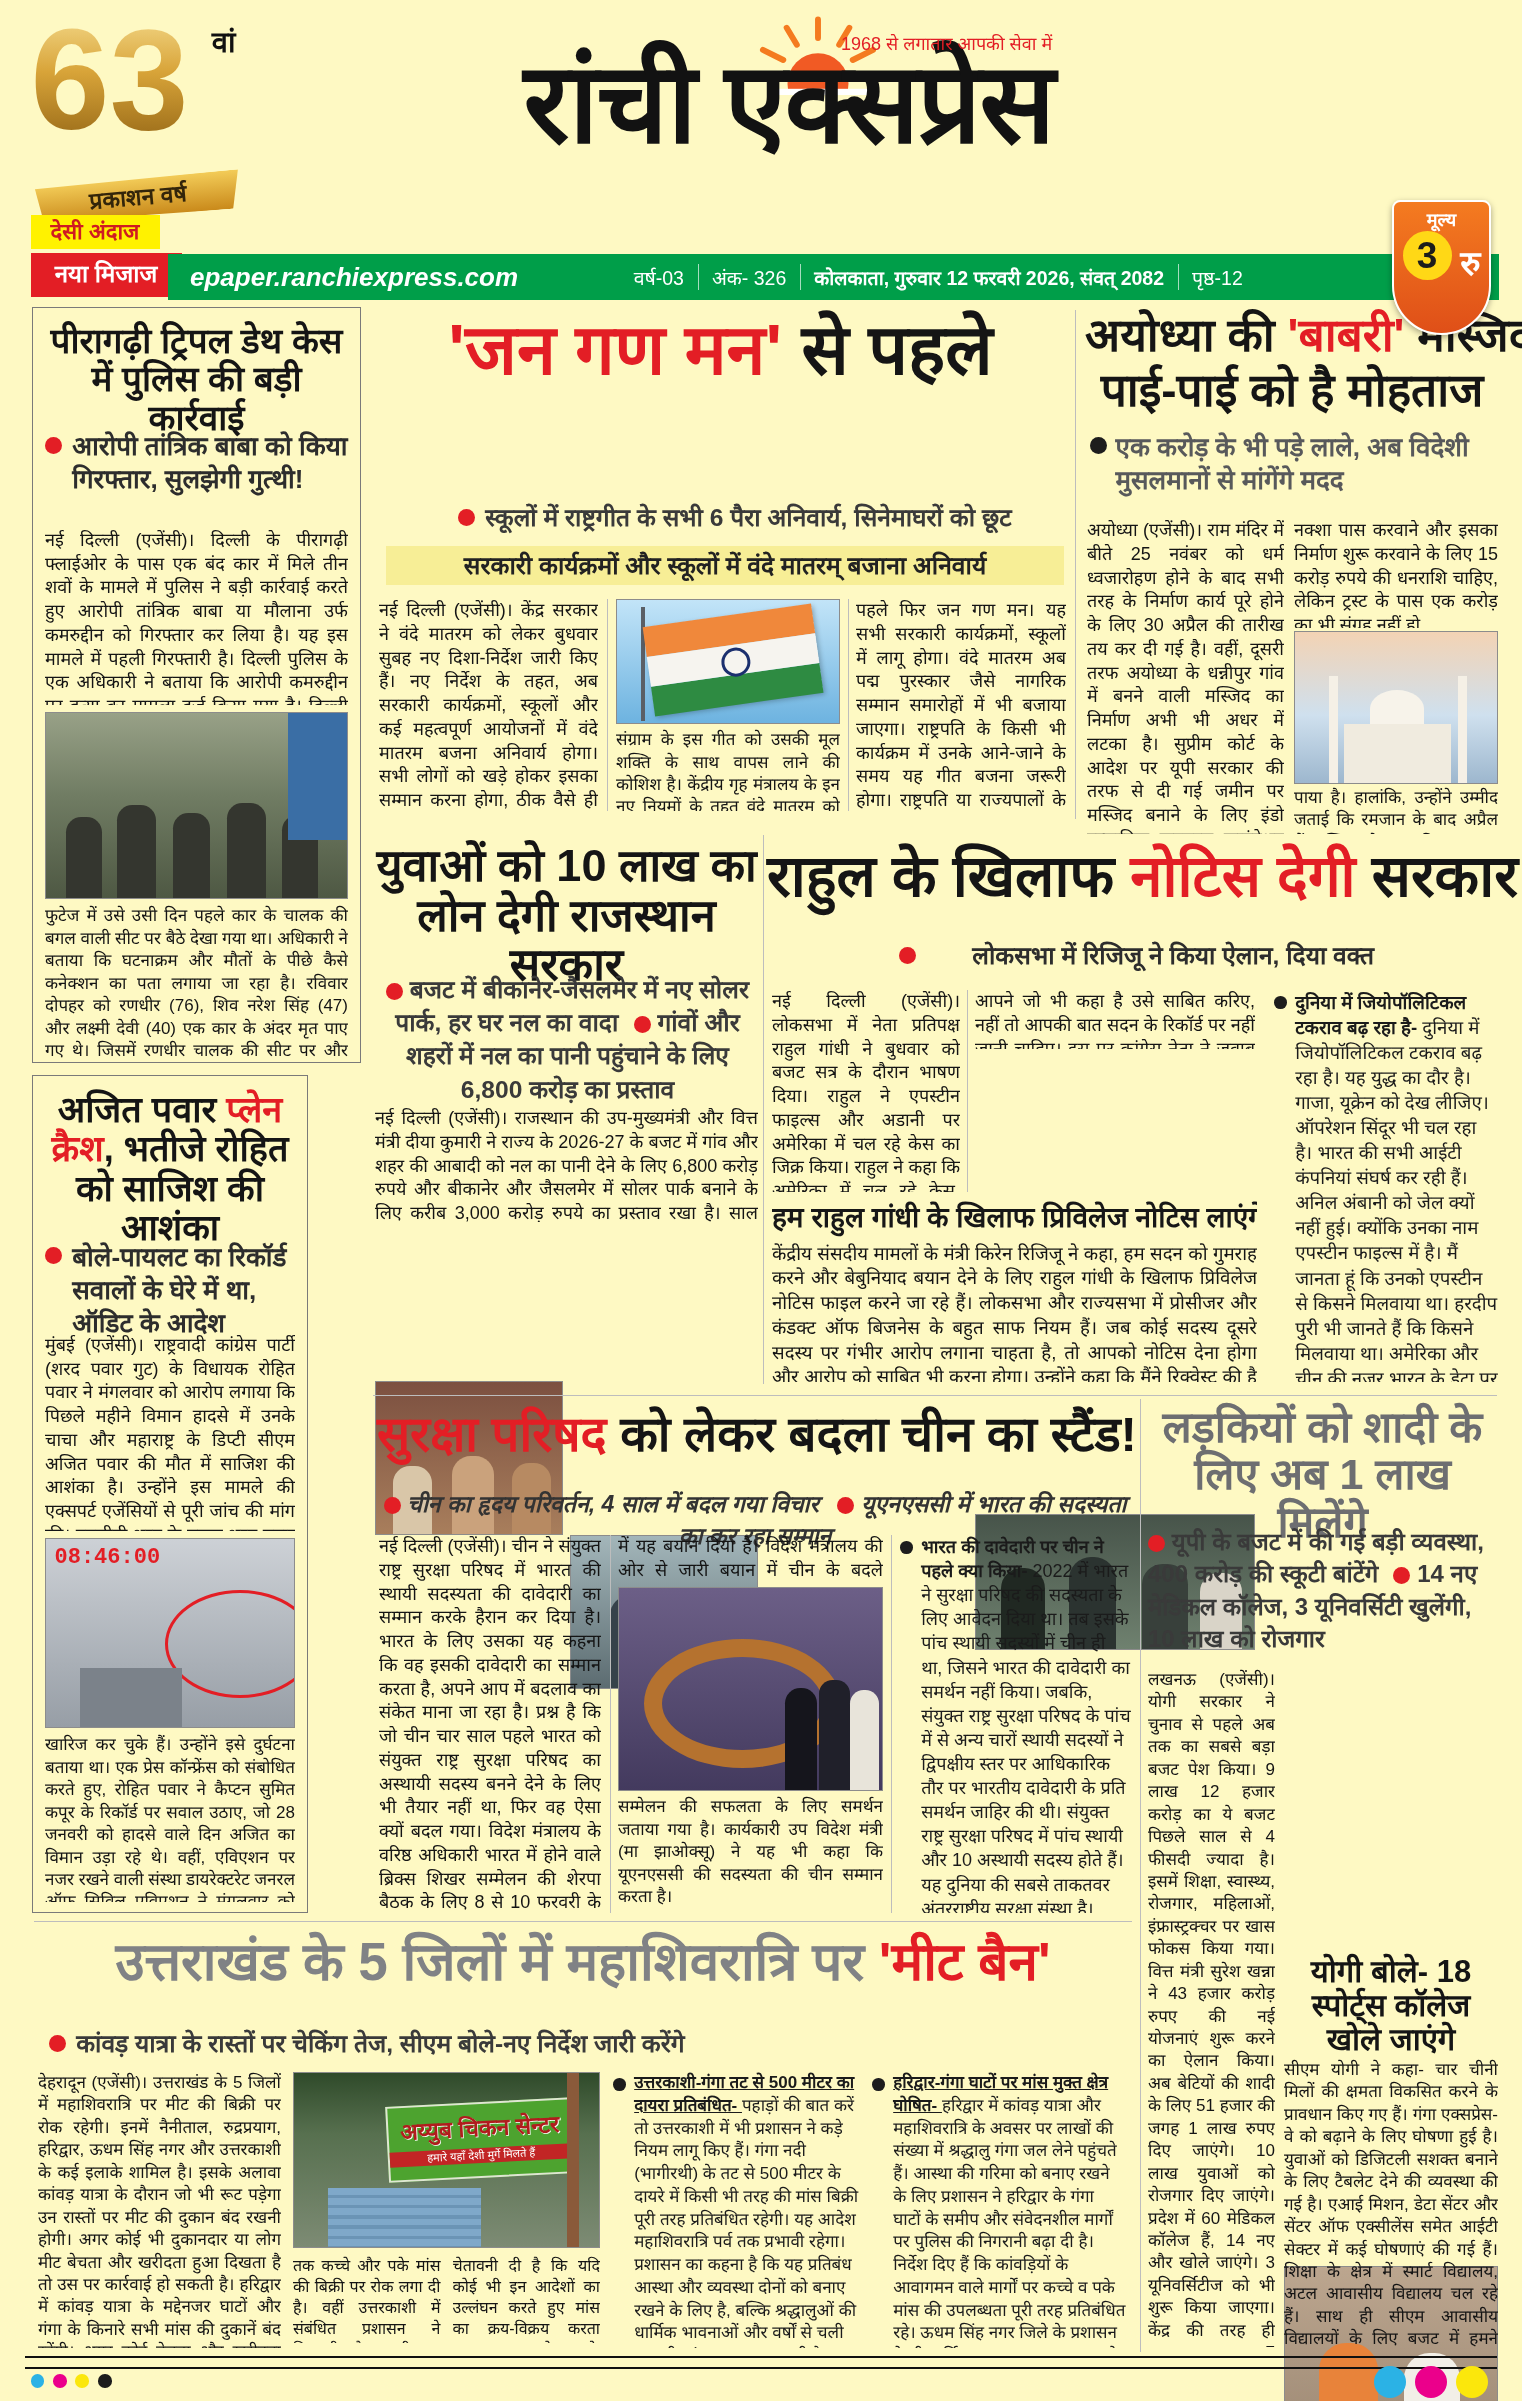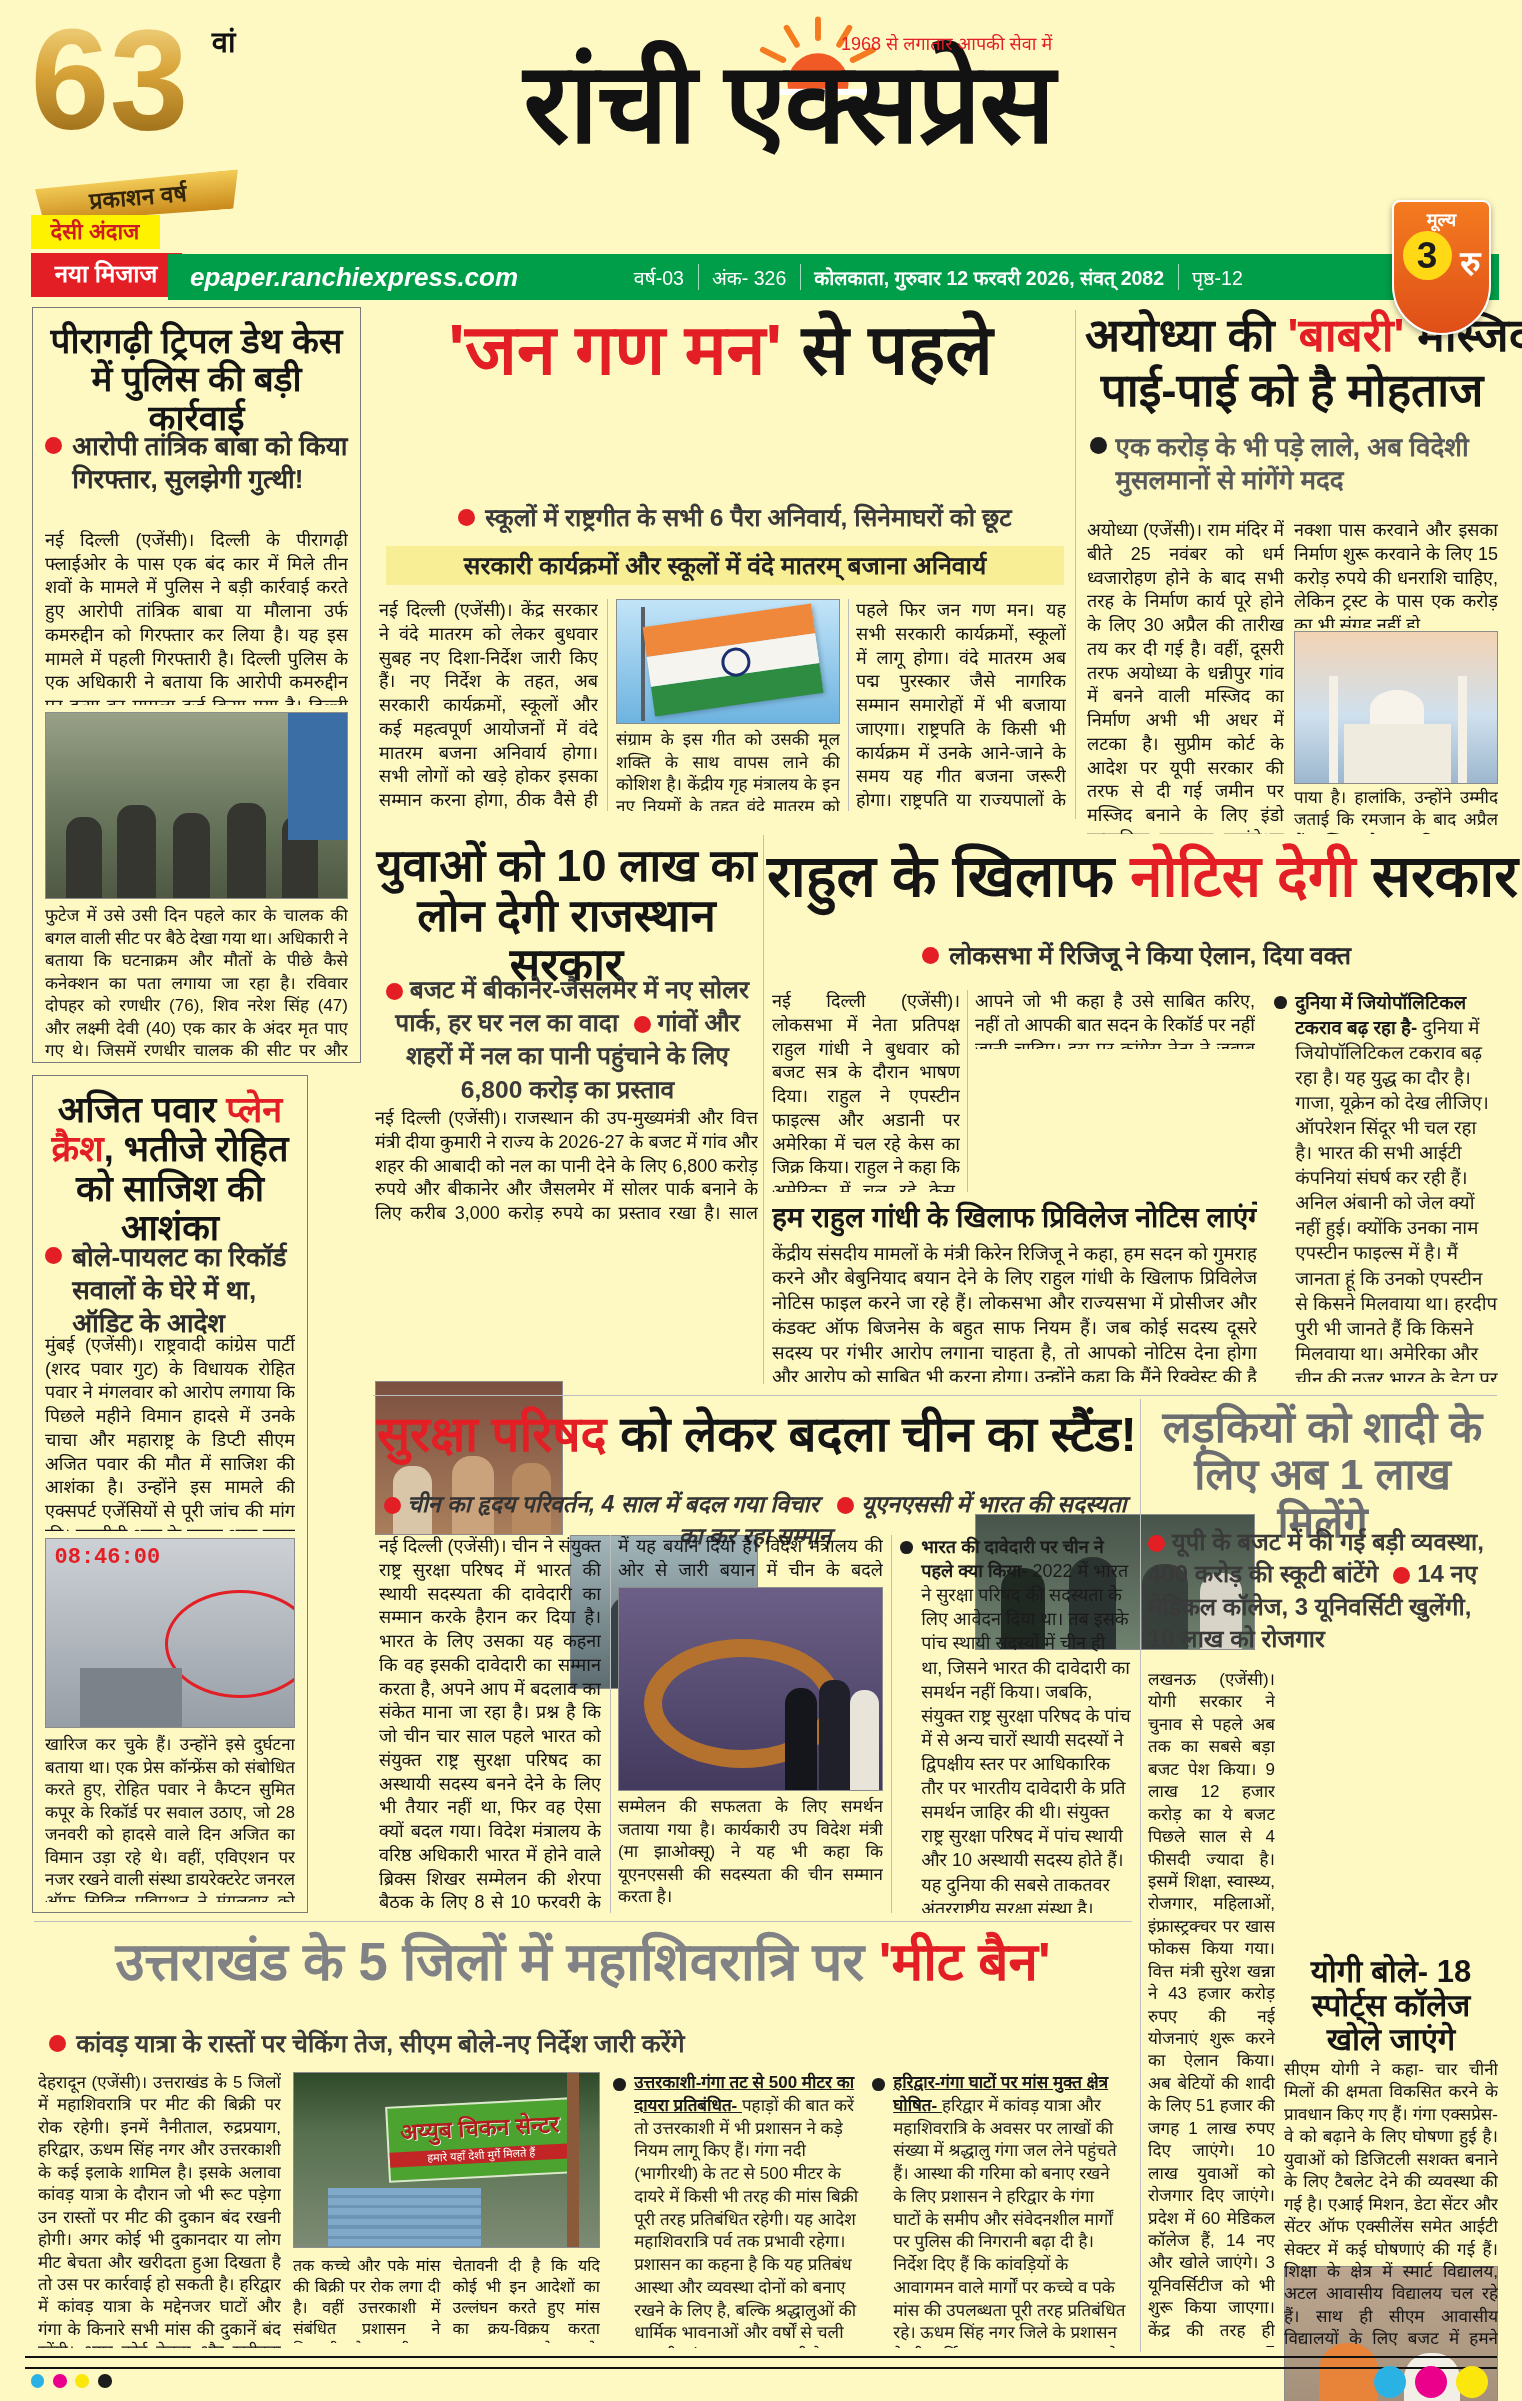--- a/index.html
+++ b/index.html
@@ -182,21 +182,21 @@
     <div class="abs" style="left:39px;bottom:0;width:46px;height:93px;background:#36424a;border-radius:20.4px 20.4px 0 0"></div>
     <div class="abs" style="left:102px;bottom:0;width:46px;height:88px;background:#554b42;border-radius:20.4px 20.4px 0 0"></div>
     <div class="abs" style="left:78px;bottom:12px;width:32px;height:25.4px;background:#a8322c;border:1.7px solid #7c1f1b"></div>
   </div>
 
   <div class="vr" style="left:763px;top:835px;height:549px"></div>
 
   <div class="abs hl nw" style="left:767px;top:844px;width:731px;height:85px;font-size:58px">
     <span>राहुल के खिलाफ </span><span class="red">नोटिस देगी</span><span> सरकार</span>
   </div>
-  <div class="abs bul" style="left:899px;top:940px;width:475px;font-size:24.6px;justify-content:center">
+  <div class="abs bul" style="left:899px;top:940px;width:475px;font-size:24.6px;justify-content:space-between">
     <span class="dot"></span>
     <span>लोकसभा में रिजिजू ने किया ऐलान, दिया वक्त</span>
   </div>
   <div class="abs bt" style="left:772px;top:990px;width:188px;height:202px">नई दिल्ली (एजेंसी)। लोकसभा में नेता प्रतिपक्ष राहुल गांधी ने बुधवार को बजट सत्र के दौरान भाषण दिया। राहुल ने एपस्टीन फाइल्स और अडानी पर अमेरिका में चल रहे केस का जिक्र किया। राहुल ने कहा कि अमेरिका में चल रहे केस, दरअसल मोदी पर दबाव बनाने का तरीका है। इसके जरिए भाजपा का फाइनेंसियल स्ट्रक्चर टूटेगा। केंद्रीय मंत्री किरेन रिजिजू ने राहुल को तुरंत टोका। उन्होंने कहा-</div>
   <div class="vr" style="left:967px;top:990px;height:202px"></div>
   <div class="abs bt" style="left:975px;top:990px;width:280px;height:59px">आपने जो भी कहा है उसे साबित करिए, नहीं तो आपकी बात सदन के रिकॉर्ड पर नहीं जानी चाहिए। इस पर कांग्रेस नेता ने जवाब दिया- अभी देता हं। आप बोलते रहिए। बाद में साबित कर दीजिएगा। वहीं, किरेन रिजिजू ने कहा कि हम राहुल गांधी के खिलाफ संसद में विशेषाधिकार का नोटिस पेश करेंगे।</div>
   <div class="abs photo ph-parl" style="left:975px;top:1053px;width:280px;height:136px">
     <div class="abs" style="left:25.4px;bottom:0;width:44px;height:81px;background:#20282­2;background:#202822;border-radius:20.4px 20.4px 0 0"></div>
     <div class="abs" style="left:93px;bottom:0;width:47px;height:92px;background:#2b3330;border-radius:22px 22px 0 0"></div>
     <div class="abs" style="left:166px;bottom:0;width:46px;height:85px;background:#38403b;border-radius:20.4px 20.4px 0 0"></div>

